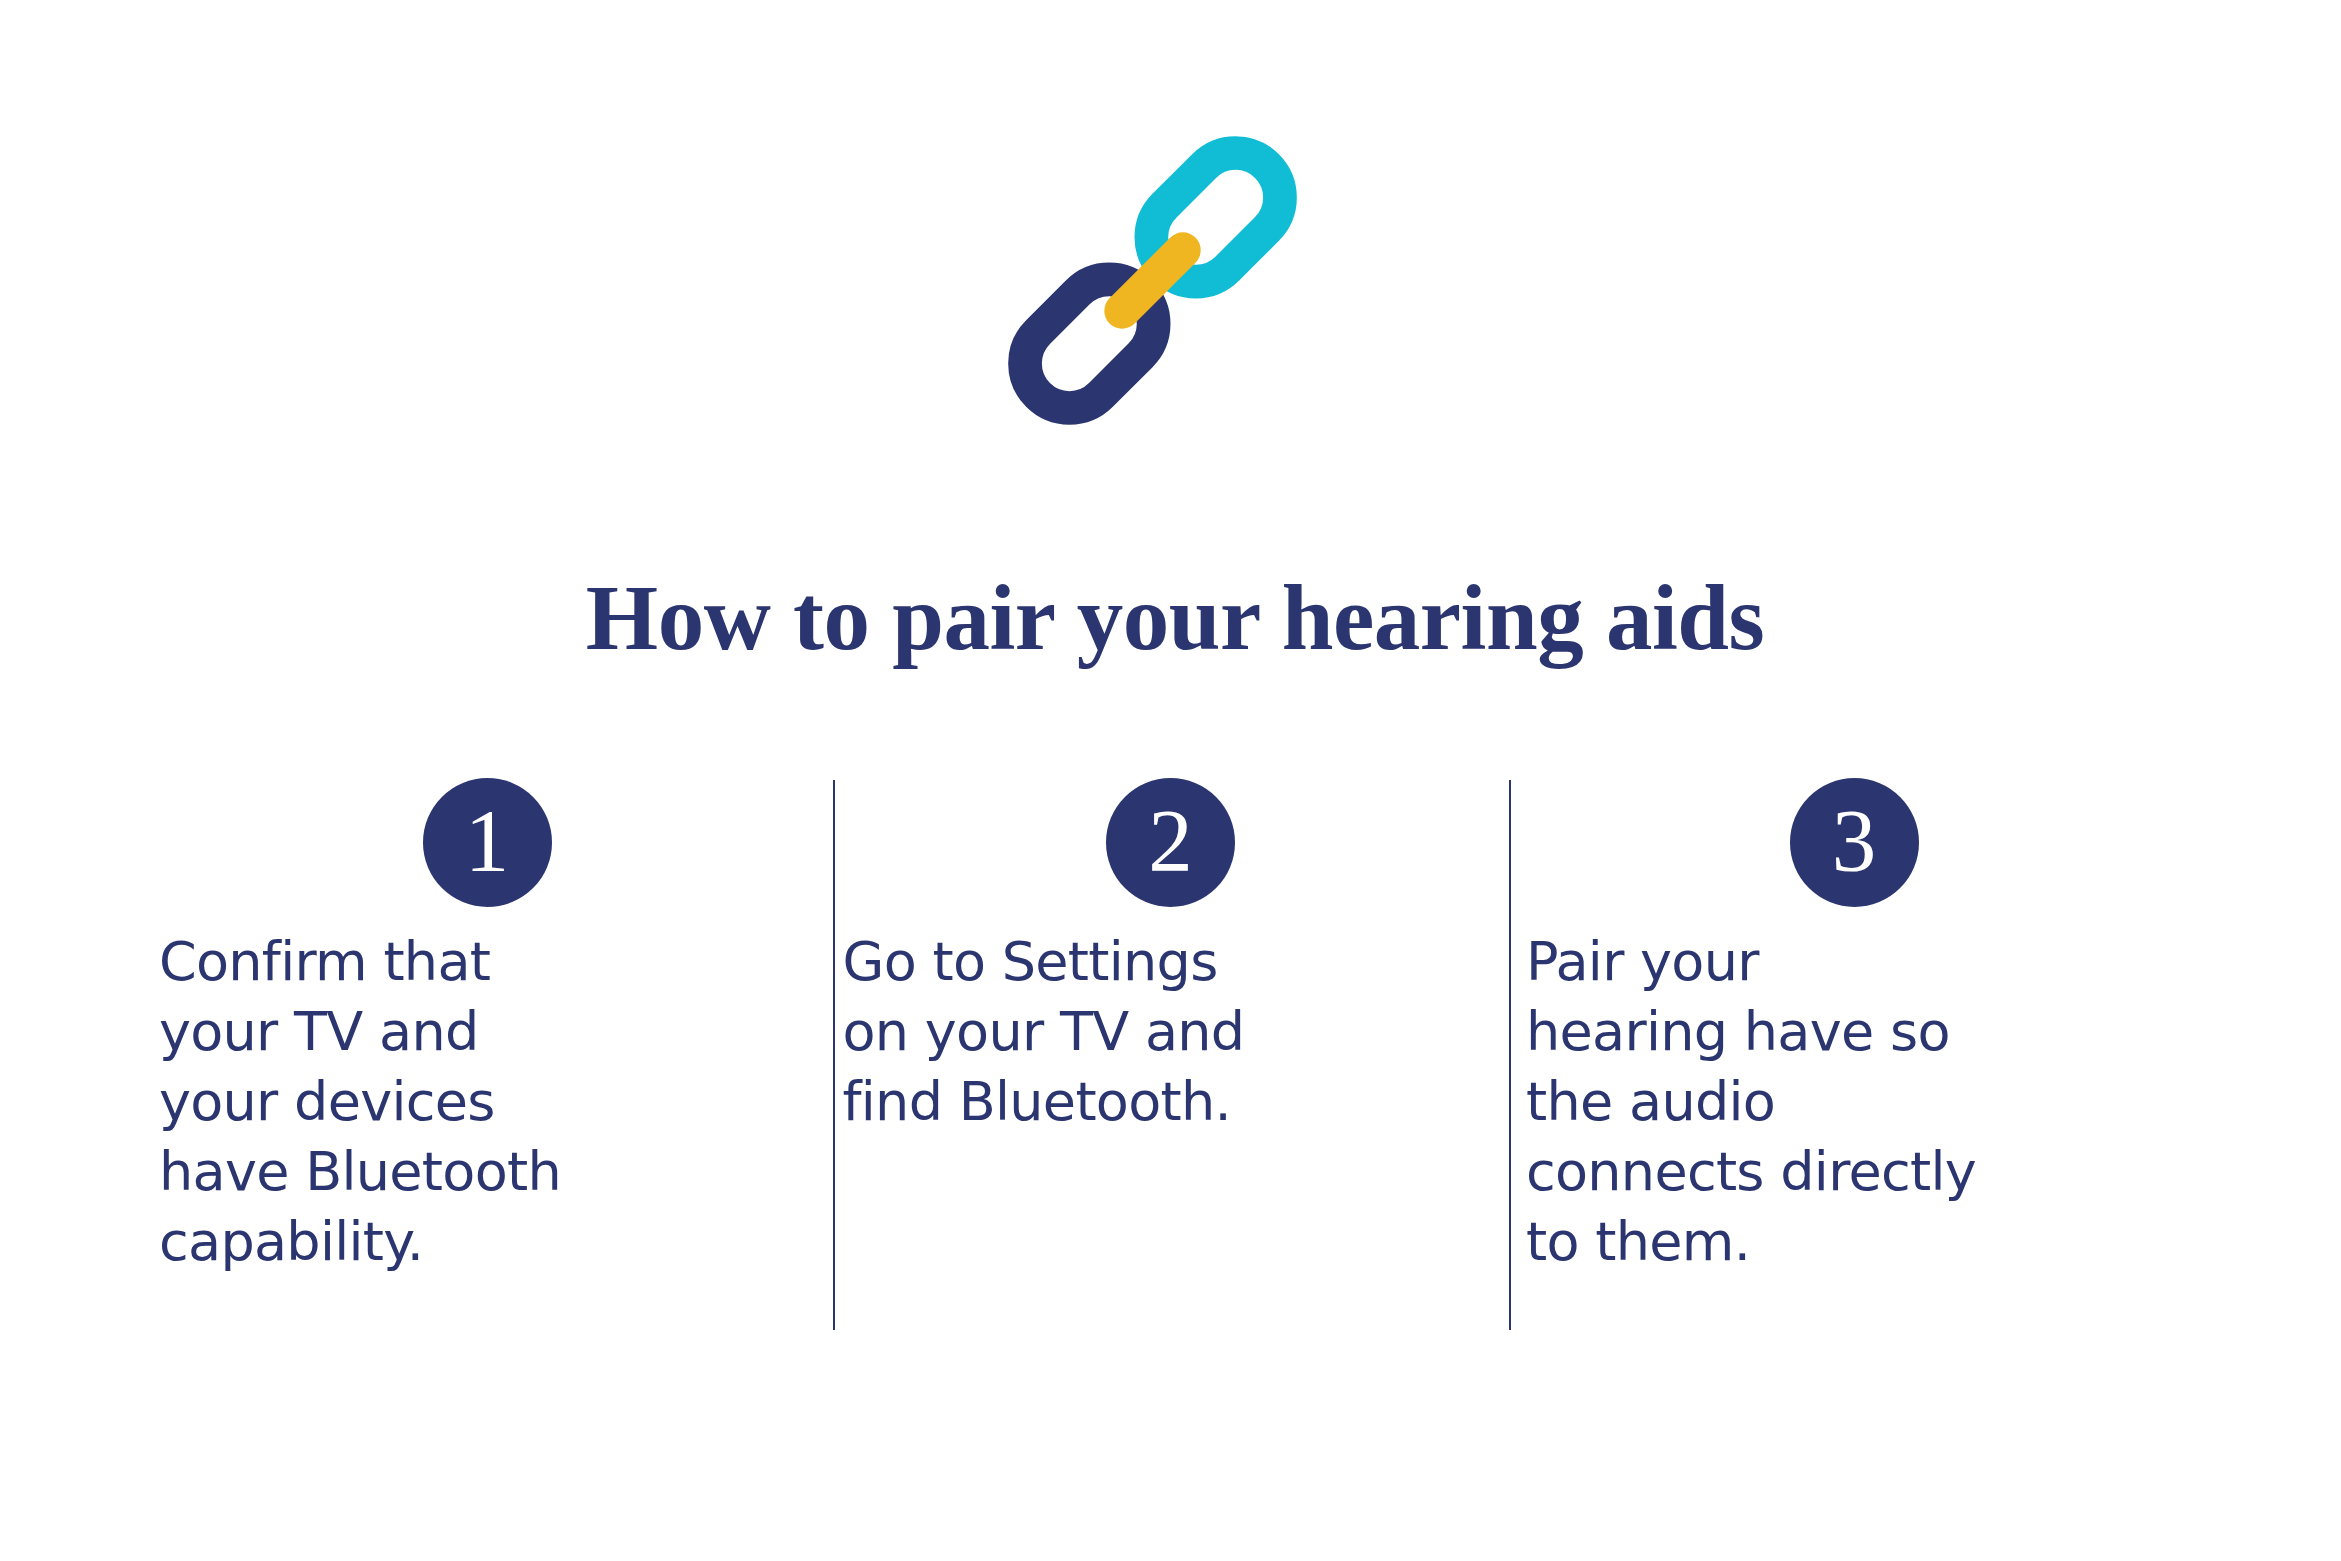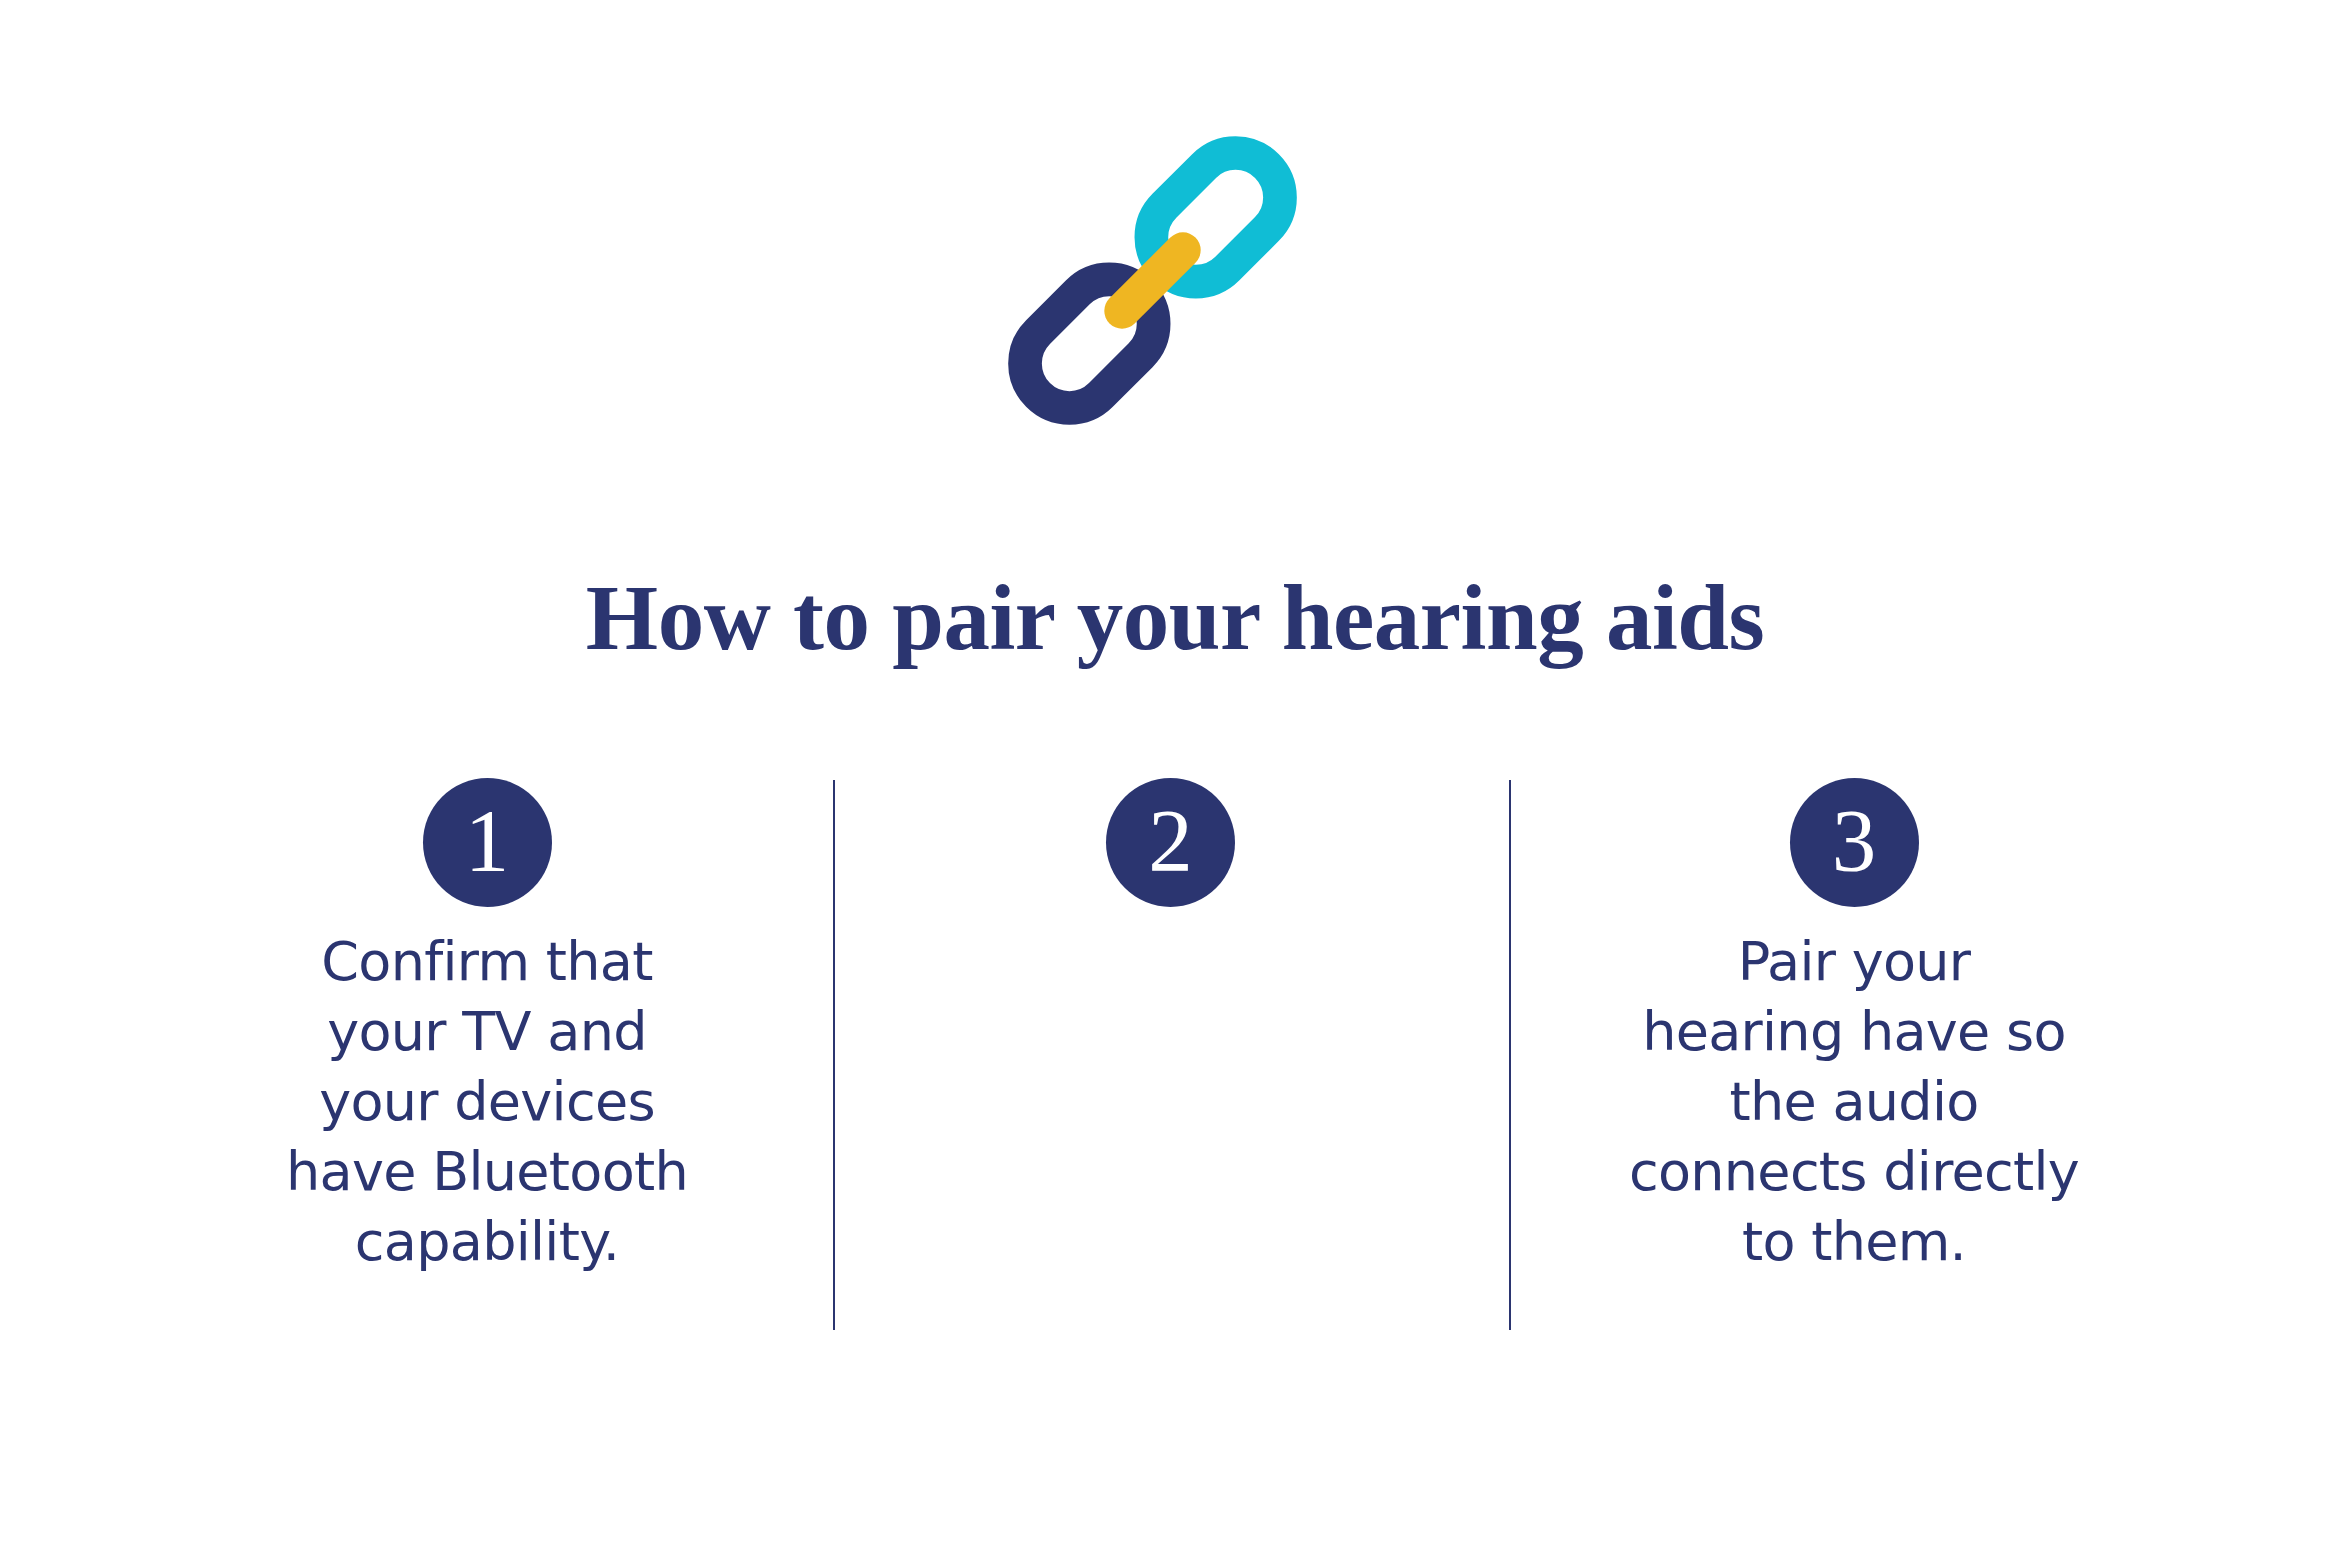--- a/index.html
+++ b/index.html
@@ -87,21 +87,21 @@
     font-weight: normal;
     font-size: 89px;
     line-height: 1;
     padding-bottom: 4.7px;
     box-sizing: border-box;
     flex: 0 0 auto;
   }
   .step-text {
     margin-top: 19.7px;
     width: 100%;
-    text-align: center;
+    text-align: left;
     font-family: "DejaVu Sans", "Liberation Sans", sans-serif;
     font-weight: normal;
     font-size: 54px;
     line-height: 1.30;
     letter-spacing: -0.7px;
     color: #2b3570;
     white-space: pre-line;
   }
 
   
@@ -148,20 +148,23 @@
       <div class="badge">1</div>
       <div class="step-text">Confirm that
 your TV and
 your devices
 have Bluetooth
 capability.</div>
     </div>
 
     <div class="step">
       <div class="badge">2</div>
+      <div class="step-text">Go to Settings
+on your TV and
+find Bluetooth.</div>
     </div>
 
     <div class="step">
       <div class="badge">3</div>
       <div class="step-text">Pair your
 hearing have so
 the audio
 connects directly
 to them.</div>
     </div>

